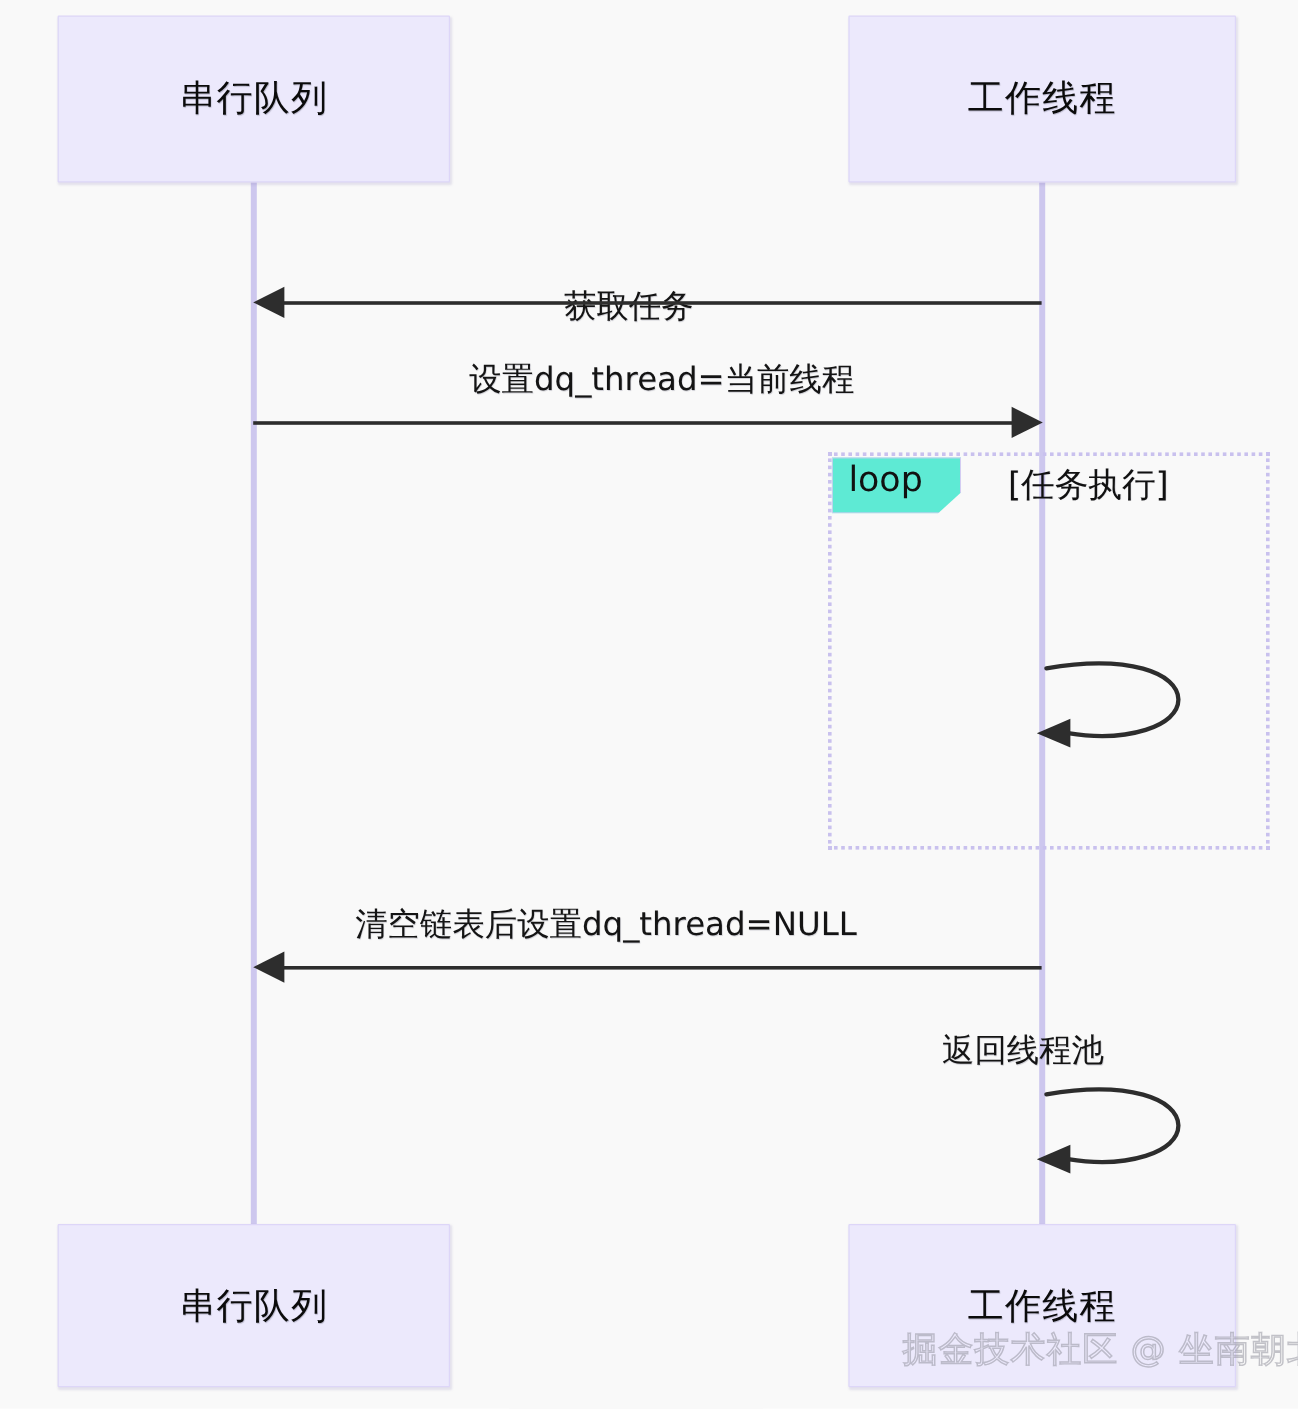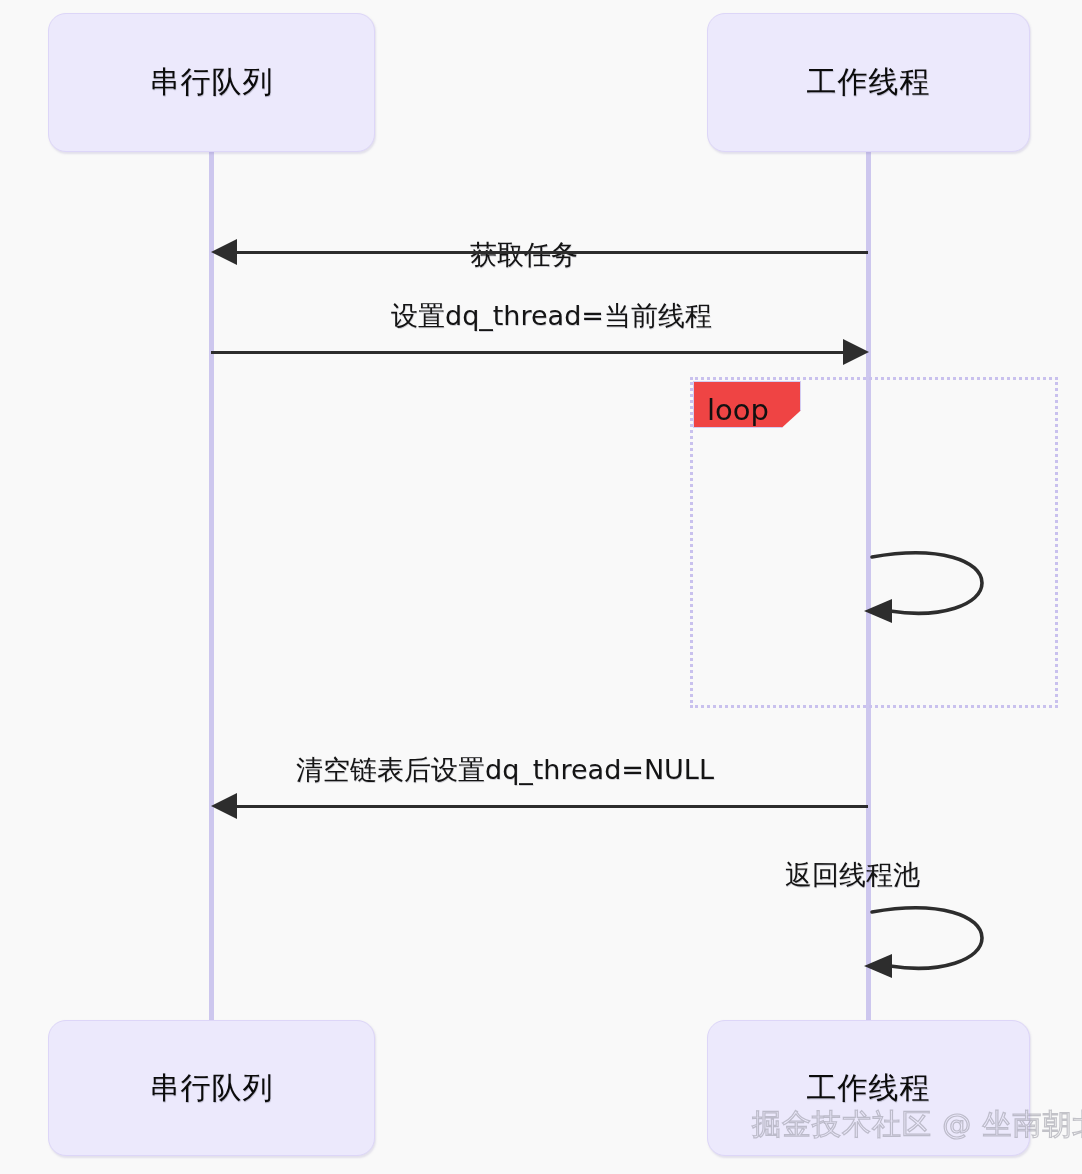--- a/index.html
+++ b/index.html
@@ -23,21 +23,21 @@
     height: 882px;
   }
   #lifeline-left  { left: 209px; }
   #lifeline-right { left: 866px; }
 
   .actor-box {
     position: absolute;
     box-sizing: border-box;
     background: #ece9fc;
     border: 1.5px solid #ddd6f8;
-    border-radius: 18px;
+    border-radius: 1px;
     display: flex;
     align-items: center;
     justify-content: center;
     box-shadow: 1px 1.5px 2px rgba(120,110,170,0.18);
   }
   .actor-label {
     font-size: 30px;
     color: #0b0b0b;
     letter-spacing: 1px;
     font-family: "DejaVu Sans", "Liberation Sans", sans-serif;
@@ -90,25 +90,25 @@
     box-sizing: border-box;
     border: 3px dotted #c9c1ee;
     background: transparent;
   }
   #loop-tag {
     position: absolute;
     left: 693px;
     top: 381px;
     width: 108px;
     height: 47px;
-    background: #ef4444;
+    background: #5eead4;
     border: 1.5px solid #d3ccf2;
     clip-path: polygon(0 0, 100% 0, 100% 62%, 82% 100%, 0 100%);
     display: flex;
-    align-items: flex-end;
+    align-items: flex-start;
     padding-left: 13px;
     box-sizing: border-box;
   }
   #loop-tag-text {
     font-size: 29px;
     color: #111;
     font-family: "DejaVu Sans", "Liberation Sans", sans-serif;
   }
   #loop-condition {
     position: absolute;
@@ -155,20 +155,21 @@
   <div class="arrow-head arrow-left" style="left:211px; top:239px;"></div>
 
   <div class="msg-label" style="left:347px; top:298px;margin-left:44px;">设置dq_thread=当前线程</div>
   <div class="msg-line" style="left:211px; top:351px; width:637px;"></div>
   <div class="arrow-head arrow-right" style="left:843px; top:339px;"></div>
 
   <div id="loop-fragment"></div>
   <div id="loop-tag">
     <span id="loop-tag-text">loop</span>
   </div>
+  <div id="loop-condition">[任务执行]</div>
 
   <svg class="self-loop" style="left:850px; top:545px;" width="150" height="85" viewBox="0 0 150 85">
     <path d="M 22 12 C 90 0, 132 16, 132 38 C 132 60, 90 74, 40 66" fill="none" stroke="#2d2d2d" stroke-width="3.6" stroke-linecap="round"></path>
     <polygon points="42,54 42,78 14,66" fill="#2d2d2d"></polygon>
   </svg>
 
   <div class="msg-label" style="left:296px; top:752px;">清空链表后设置dq_thread=NULL</div>
   <div class="msg-line" style="left:226px; top:805px; width:642px;"></div>
   <div class="arrow-head arrow-left" style="left:211px; top:793px;"></div>
 

